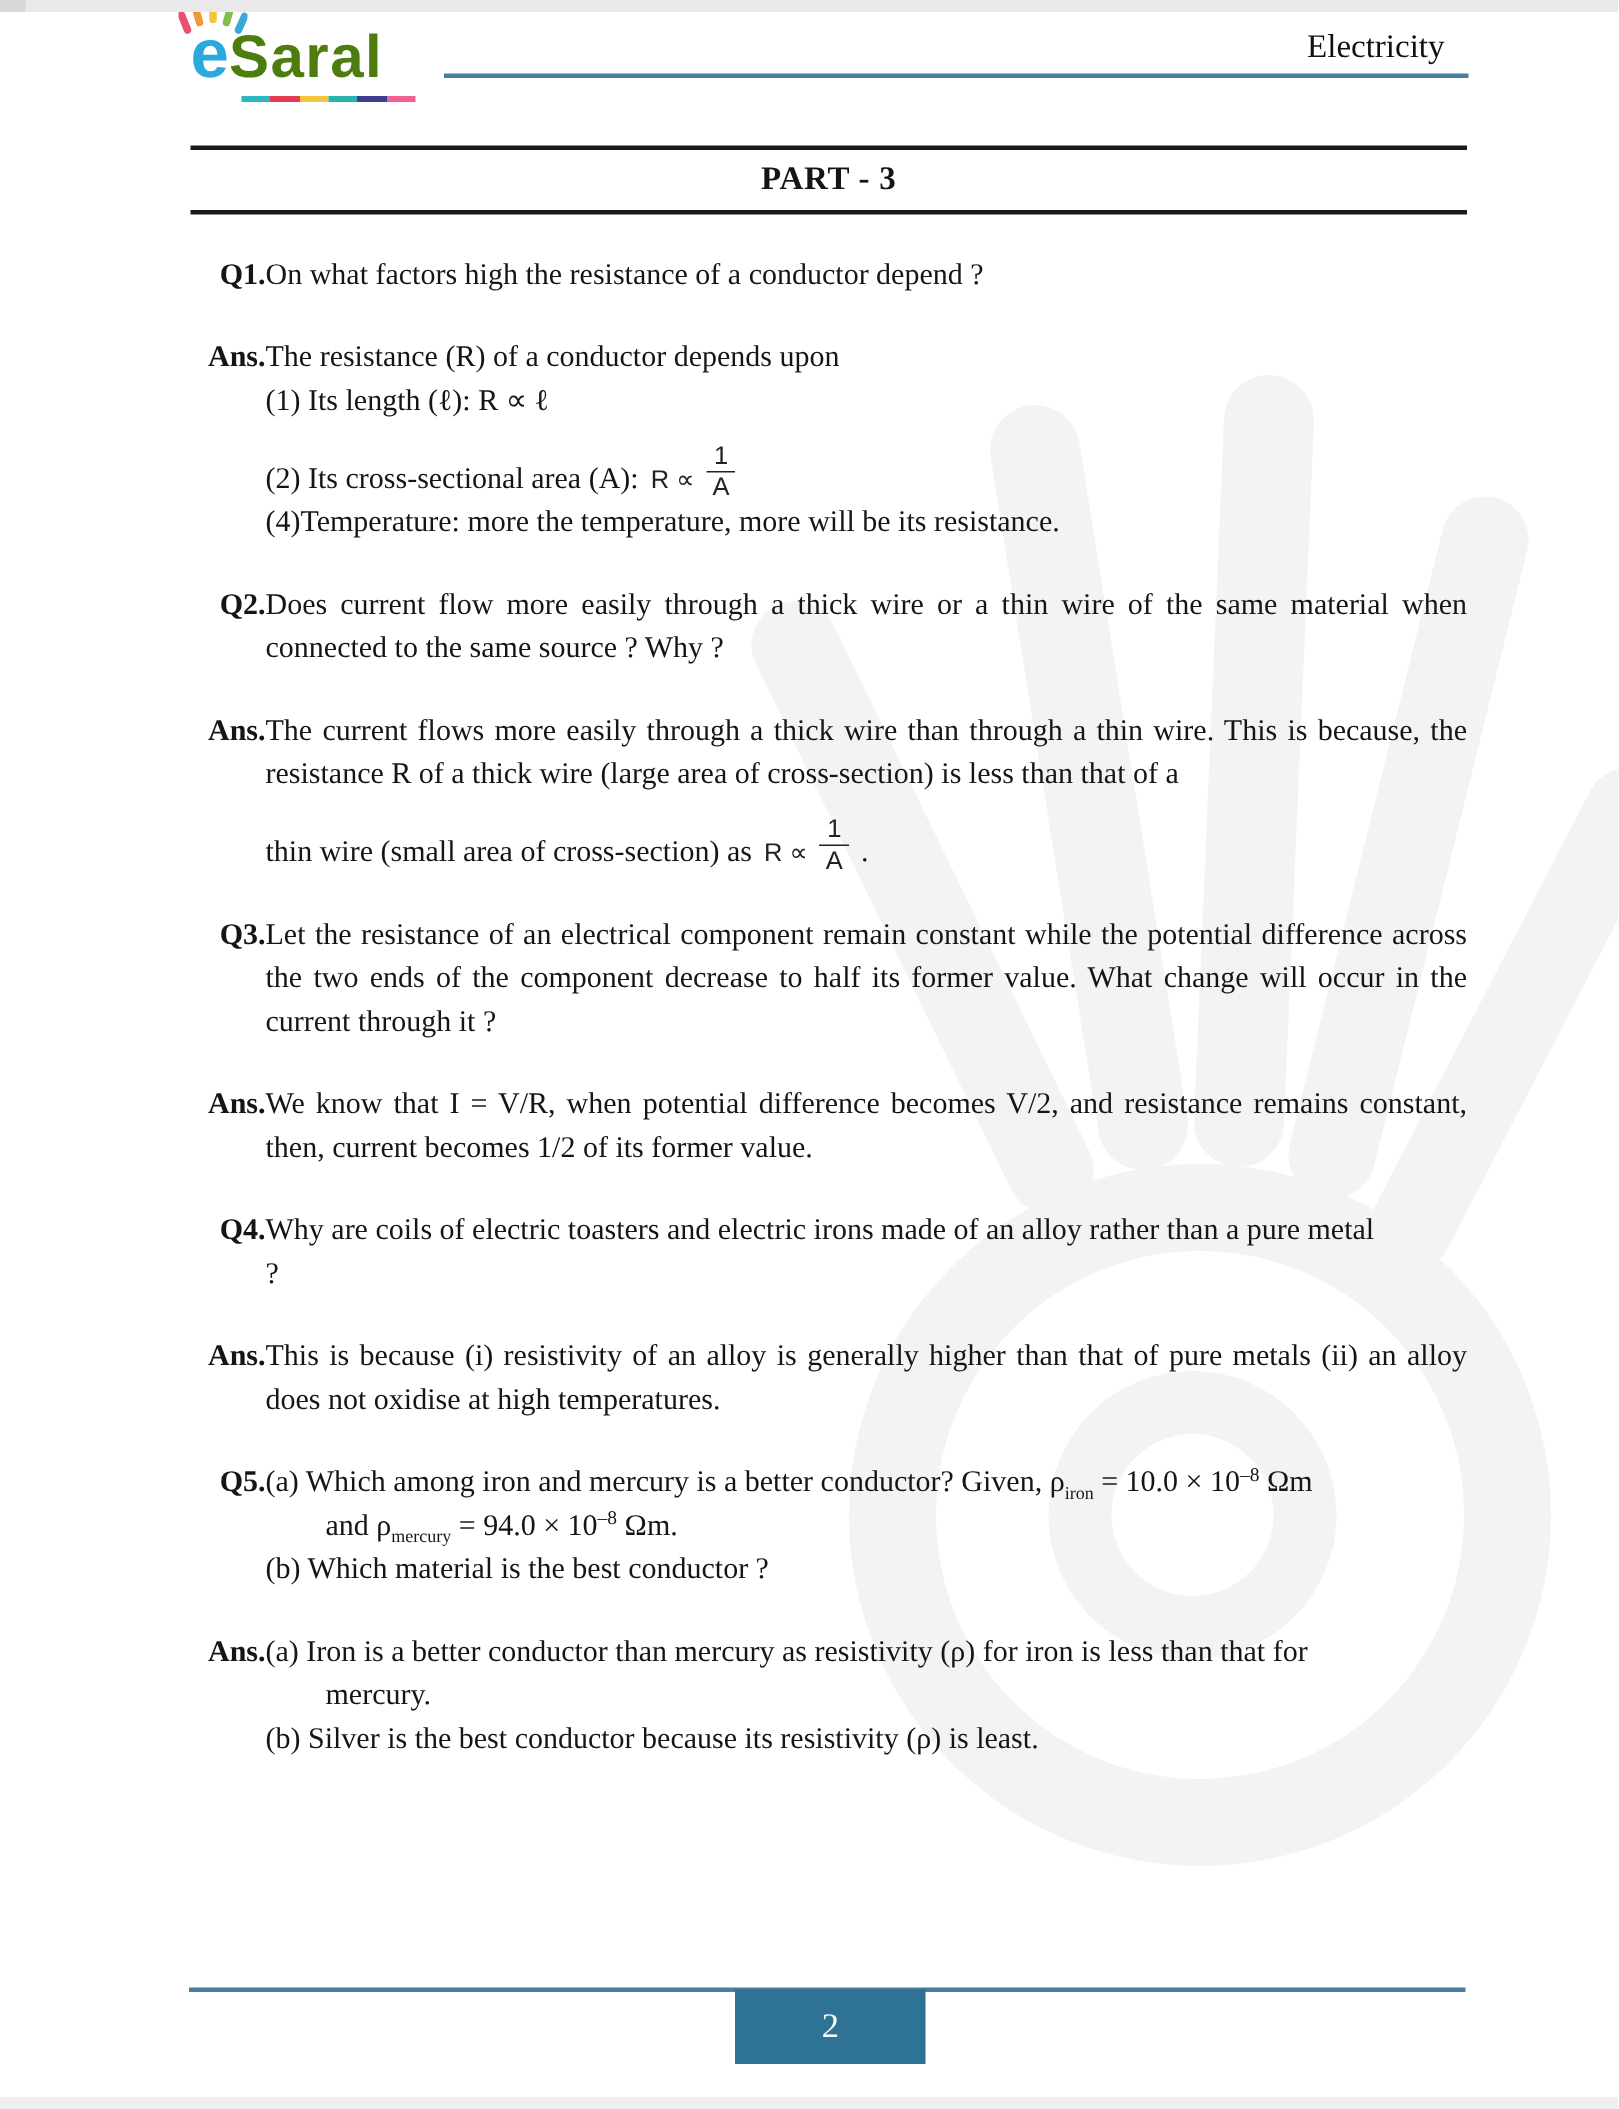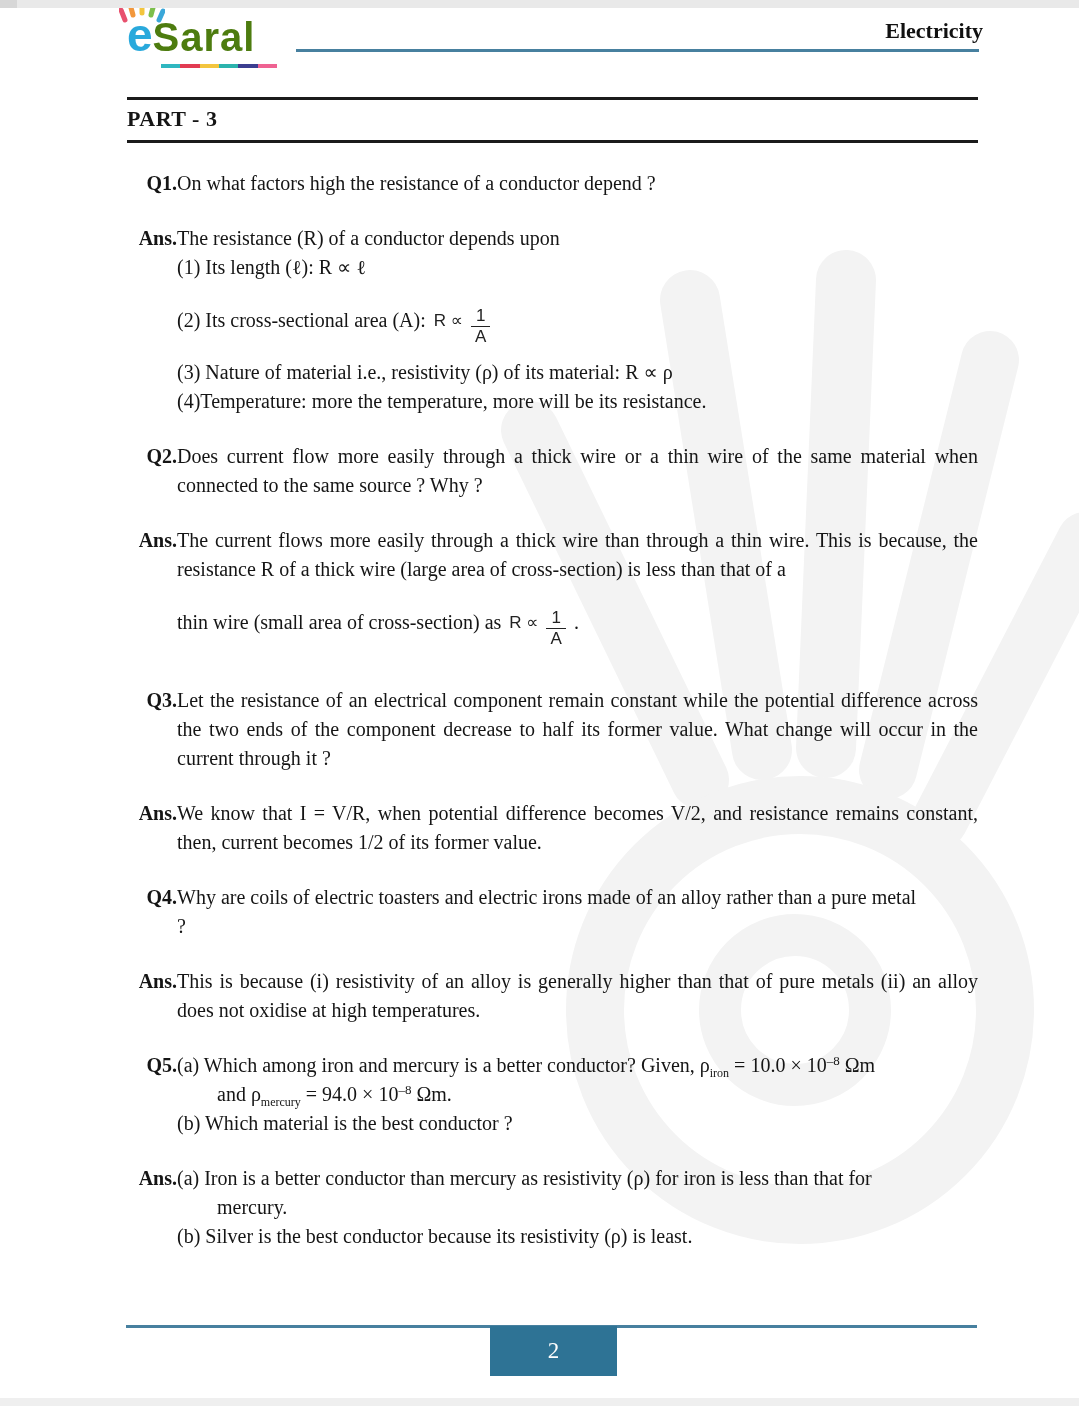--- a/index.html
+++ b/index.html
@@ -24,41 +24,41 @@
   
   .header { position:relative; height:97px; }
   .logo { position:absolute; left:127px; top:8px; }
   .logo-row { display:flex; align-items:baseline; position:relative; line-height:44px; }
   .logo-petals { position:absolute; left:-8px; top:-8px; }
   .logo-e { font:700 46px "Liberation Sans", sans-serif; color:#29a9dc; }
   .logo-name { font:700 40px "Liberation Sans", sans-serif; color:#4d7c0f; letter-spacing:1px; }
   .logo-underline { display:flex; height:4px; width:116px; margin-left:34px; margin-top:2px; }
   .logo-underline span { flex:1; }
   .header-rule { position:absolute; left:296px; right:100px; top:49px; height:3px; background:#47809f; }
-  .subject { position:absolute; right:96px; top:18px; font-size:22px; color:#111;font-weight:bold; }
+  .subject { position:absolute; right:116px; top:18px; font-size:22px; color:#111; }
 
   
   .part {
     margin:0 101px 0 127px;
     border-top:3px solid #1b1b1b;
     border-bottom:3px solid #1b1b1b;
-    padding:6px 0 8px;
+    text-align:center; padding:6px 0 8px;
   }
   .part h2 { font-size:22px; font-weight:700; letter-spacing:.5px; }
 
   
   .content { margin:0 101px 0 127px; font-size:20px; line-height:29px; text-align:justify; }
   .row { display:flex; margin-top:26px; }
   .row .lbl { flex:0 0 50px; font-weight:700; text-align:right; }
   .row .bd { flex:1; min-width:0; }
   .line { text-align:left; }
   .indent { margin-left:40px; }
 
   
-  .fxline { display:flex; align-items:flex-start; gap:8px; min-height:52px; text-align:left;margin-top:24px; }
+  .fxline { display:flex; align-items:flex-end; gap:8px; min-height:52px; text-align:left; }
   .fx { font-family:"Liberation Sans", sans-serif; font-size:17px; color:#222; white-space:nowrap; }
   .frac { display:inline-flex; flex-direction:column; align-items:center;
           font-family:"Liberation Sans", sans-serif; font-size:17px; line-height:1.12; color:#222; }
   .frac .num { padding:0 5px 1px; border-bottom:1.6px solid #222; }
   sub.sm { font-size:12px; line-height:0; vertical-align:-5px; }
   sup.sm { font-size:13px; line-height:0; vertical-align:7px; }
 
   
   .footer-rule { position:absolute; left:126px; right:102px; top:1325px; height:3px; background:#47809f; z-index:1; }
   .page-box { position:absolute; left:490px; top:1326px; width:127px; height:50px;
@@ -132,21 +132,20 @@
           <div class="line">The resistance (R) of a conductor depends upon</div>
           <div class="line">(1) Its length (ℓ): R ∝ ℓ</div>
           <div class="fxline">
             <span>(2) Its cross-sectional area (A):</span>
             <span class="fx">R ∝</span>
             <span class="frac">
               <span class="num">1</span>
               <span class="den">A</span>
             </span>
           </div>
-          <div class="line">(3) Nature of material i.e., resistivity (ρ) of its material: R ∝ ρ</div>
           <div class="line">(4)Temperature: more the temperature, more will be its resistance.</div>
         </div>
       </div>
 
       <div class="row">
         <div class="lbl">Q2.</div>
         <div class="bd">Does current flow more easily through a thick wire or a thin wire of the same material when connected to the same source ? Why ?</div>
       </div>
       <div class="row">
         <div class="lbl">Ans.</div>

